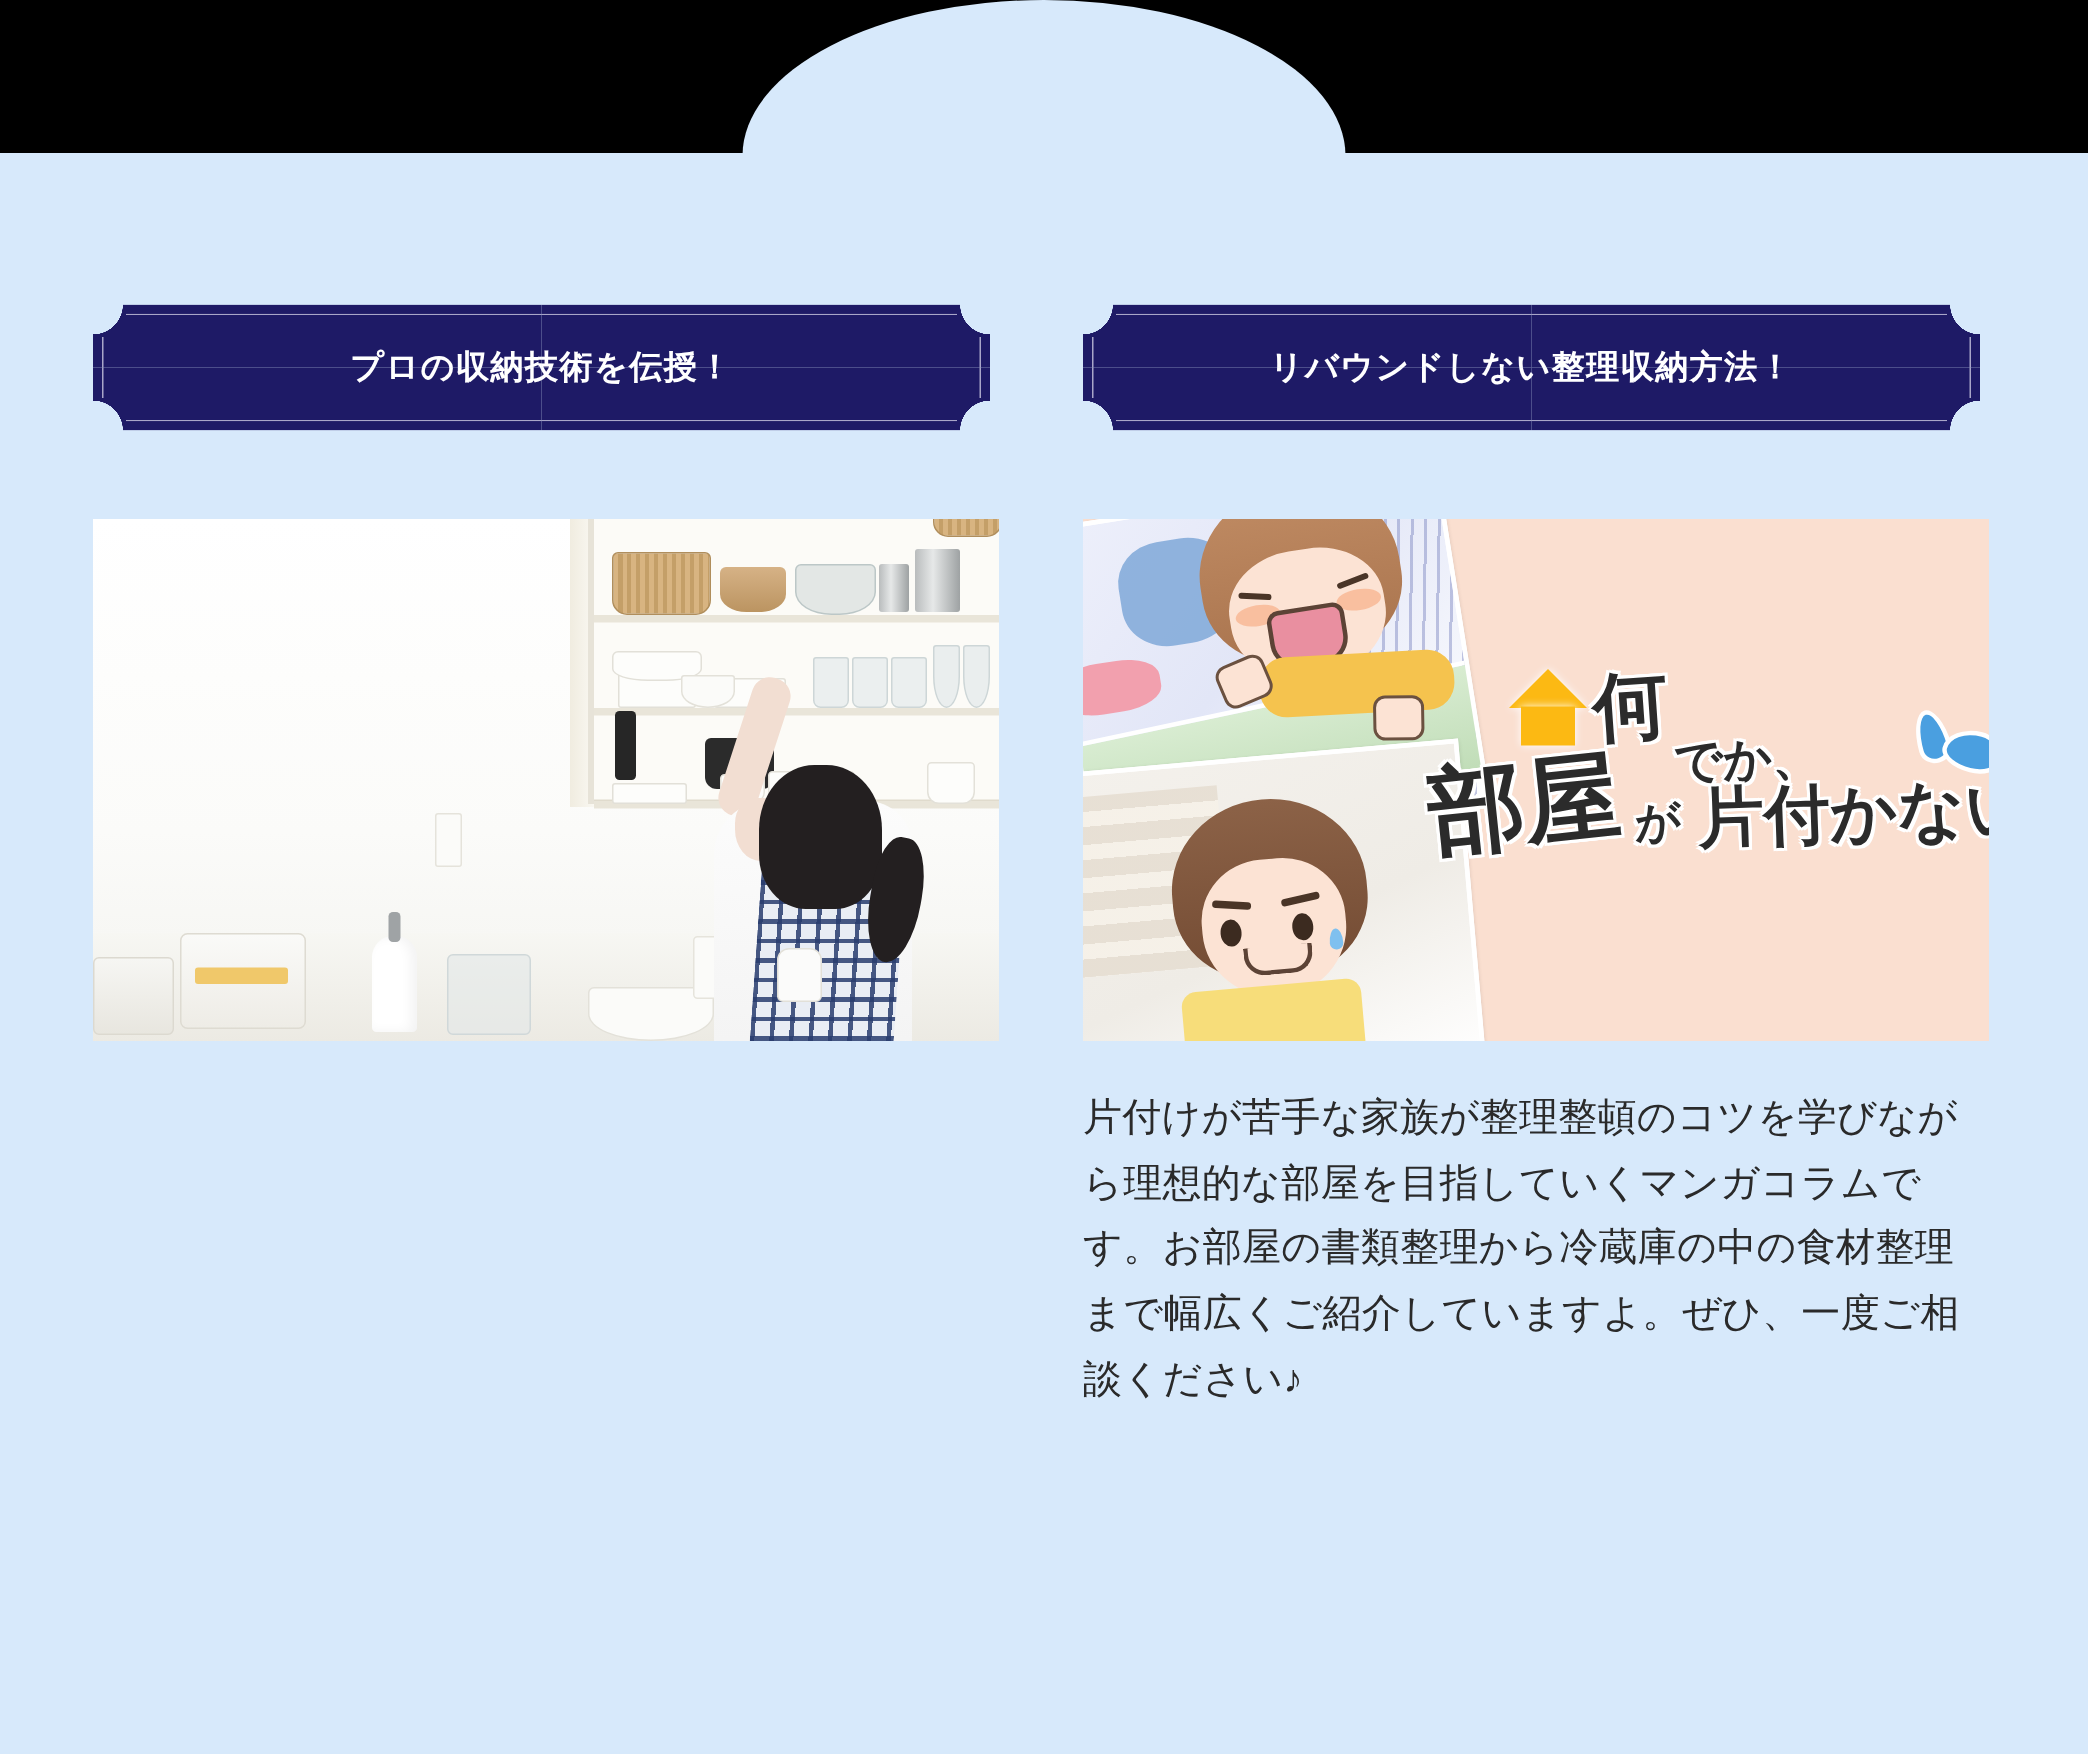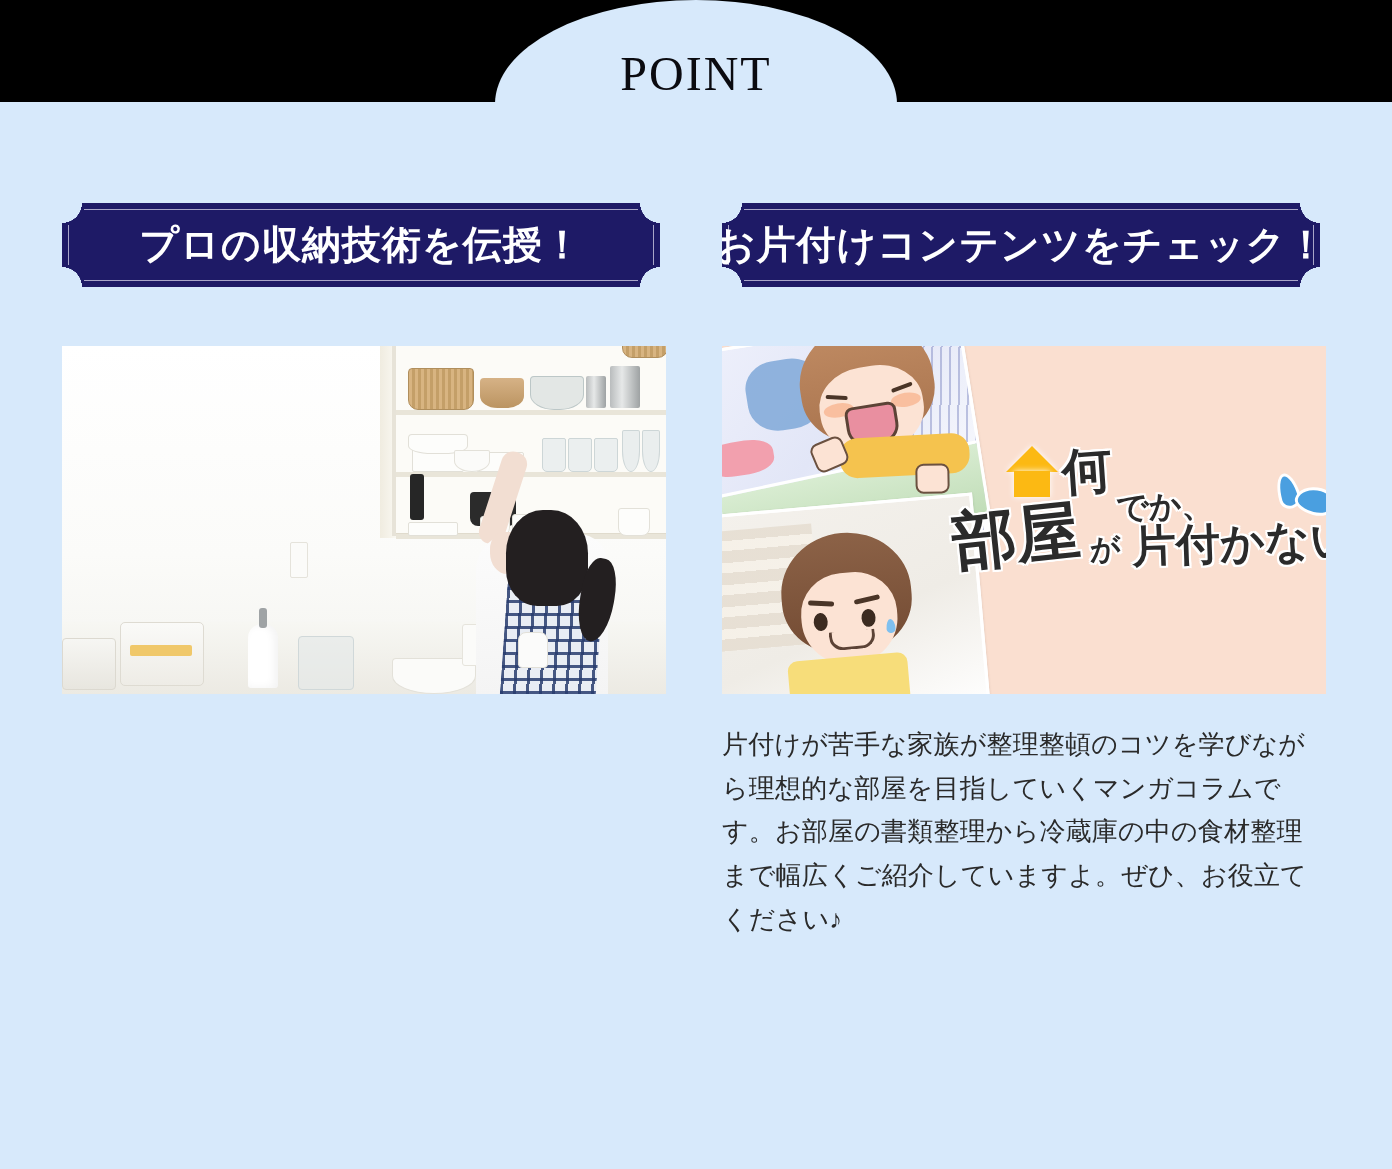--- a/index.html
+++ b/index.html
@@ -114,21 +114,21 @@
       radial-gradient(circle 16px at 100% 100%, transparent 99%, #000 100%) right bottom / 50% 50% no-repeat;
     pointer-events: none;
   }
   .badge-label {
     position: absolute;
     inset: 0;
     display: flex;
     align-items: center;
     justify-content: center;
     color: #ffffff;
-    font-size: 39px;
+    font-size: 22px;
     font-weight: bold;
     letter-spacing: 1px;
     white-space: nowrap;
   }
 
   
   .media {
     position: relative;
     width: 604px;
     height: 348px;
@@ -404,21 +404,20 @@
     letter-spacing: .2px;
   }
 </style>
 </head>
 <body>
 
 <div id="page">
 
   <div class="panel"></div>
   <div class="arch"></div>
-  <div class="point-title">POINT</div>
 
   <div class="columns">
 
     <div class="col col-left">
 
       <div class="badge">
         <div class="badge-inner-frame"></div>
         <div class="badge-label">プロの収納技術を伝授！</div>
       </div>
 
@@ -476,21 +475,21 @@
           <div class="k-held-cup"></div>
         </div>
       </div>
 
     </div>
 
     <div class="col col-right">
 
       <div class="badge">
         <div class="badge-inner-frame"></div>
-        <div class="badge-label">お片付けコンテンツをチェック！</div>
+        <div class="badge-label">リバウンドしない整理収納方法！</div>
       </div>
 
       <div class="media">
         <div class="manga">
 
           <div class="m-panel m-panel-top">
             <div class="mp-bg-top"></div>
             <div class="mp-speed"></div>
             <div class="mp-blue-cloth"></div>
             <div class="mp-pink-cloth"></div>
@@ -530,17 +529,17 @@
             <div class="m-kanji m-t3">部屋</div>
             <div class="m-kanji m-t4">が</div>
             <div class="m-kanji m-t5">片付かない。</div>
             <div class="m-drop1"></div>
             <div class="m-drop2"></div>
           </div>
 
         </div>
       </div>
 
-      <div class="body-copy">片付けが苦手な家族が整理整頓のコツを学びながら理想的な部屋を目指していくマンガコラムです。お部屋の書類整理から冷蔵庫の中の食材整理まで幅広くご紹介していますよ。ぜひ、お役立てください♪</div>
+      <div class="body-copy">片付けが苦手な家族が整理整頓のコツを学びながら理想的な部屋を目指していくマンガコラムです。お部屋の書類整理から冷蔵庫の中の食材整理まで幅広くご紹介していますよ。ぜひ、一度ご相談ください♪</div>
     </div>
 
   </div>
 </div>
 
 </body></html>

